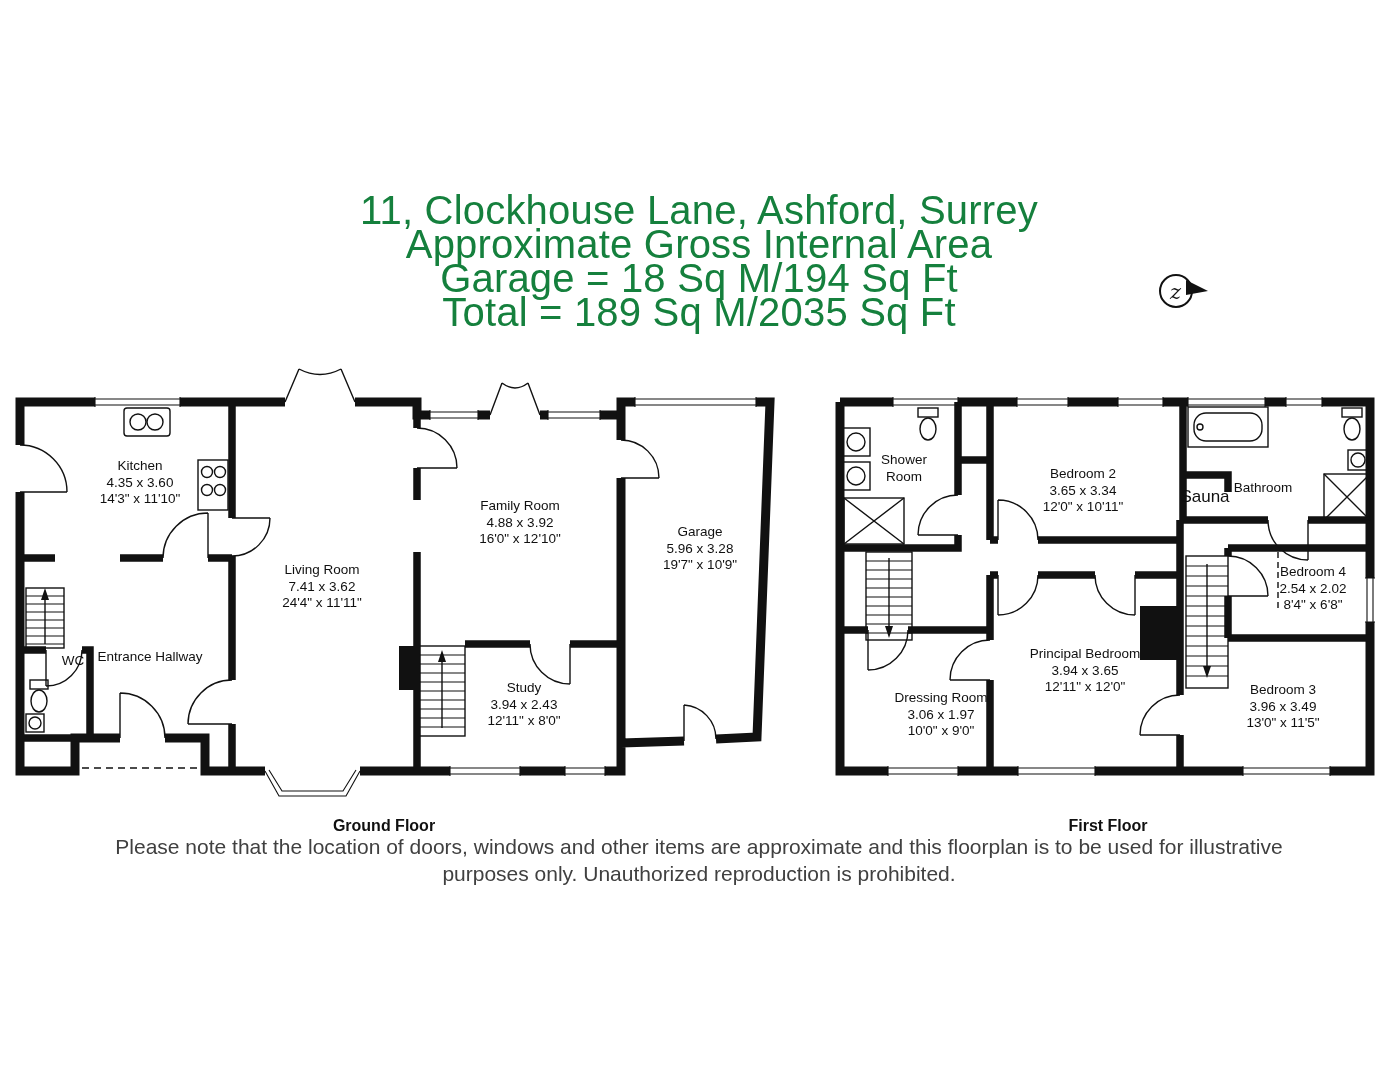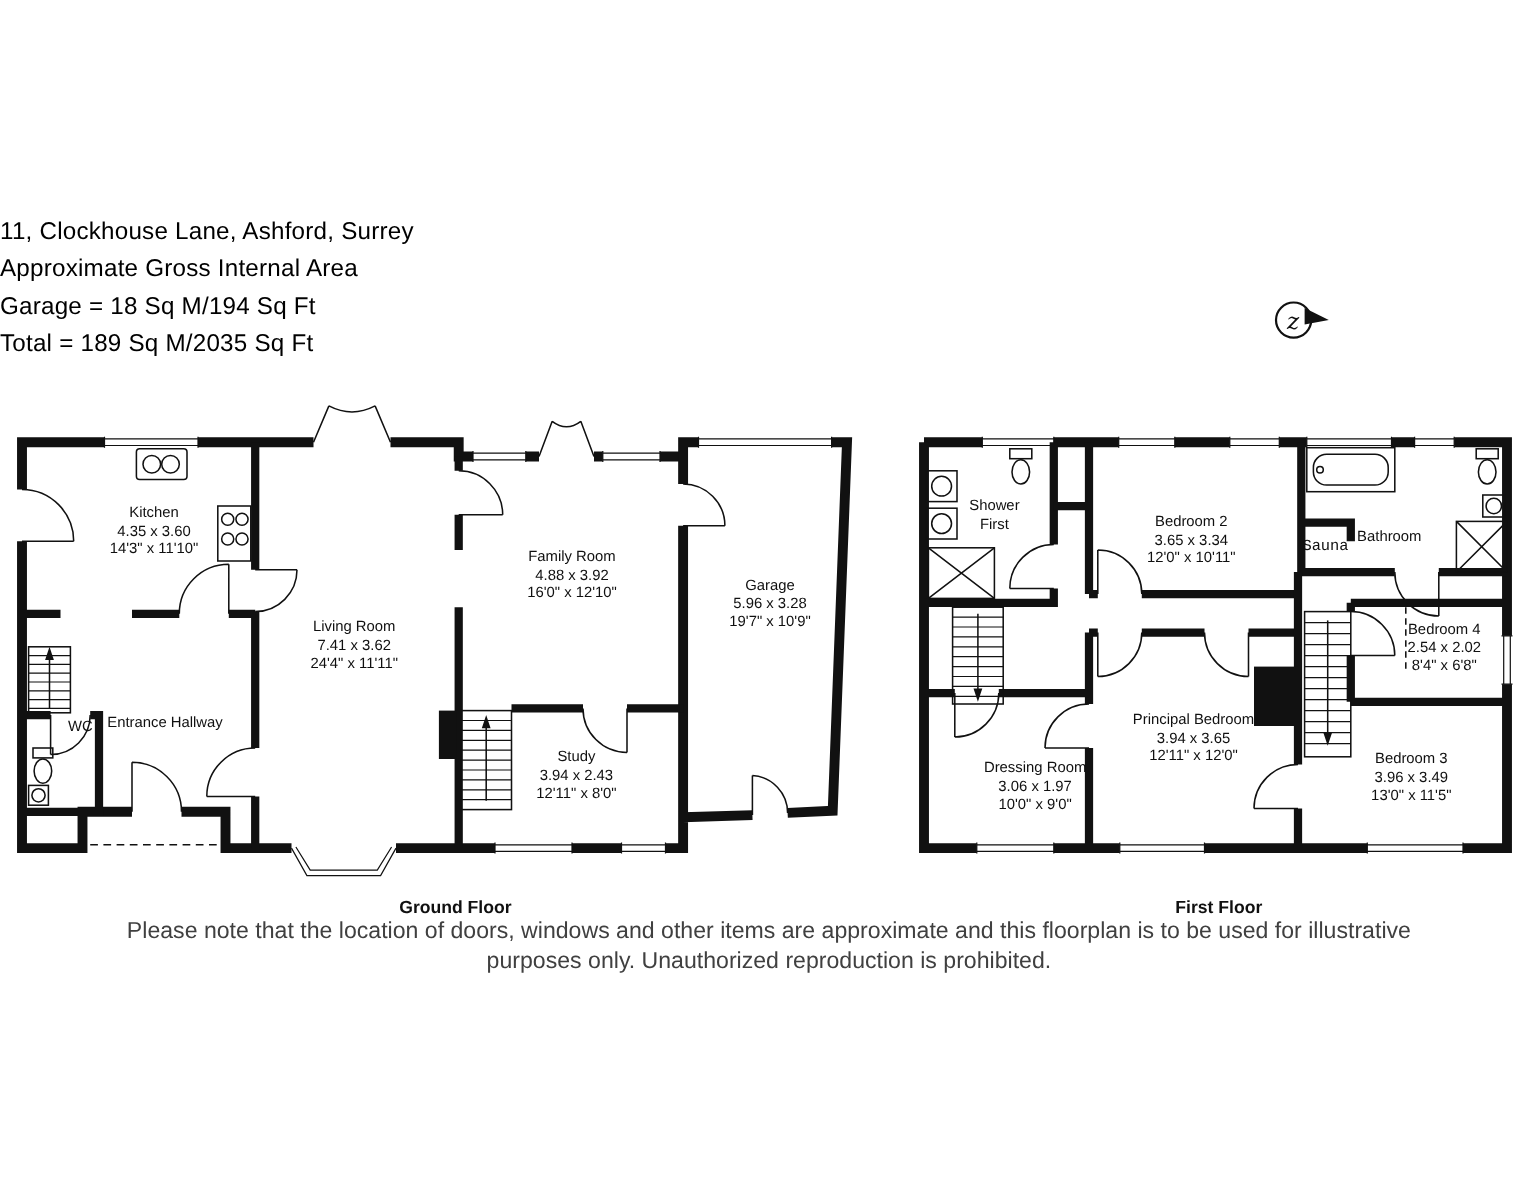--- a/index.html
+++ b/index.html
@@ -7,27 +7,27 @@
   body {
     background:#ffffff;
     font-family:"Liberation Sans", sans-serif;
     color:#1c1c1c;
     position:relative;
     overflow:hidden;
   }
   .canvas { position:absolute; left:0; top:0; width:1398px; height:1080px; background:#fff; }
   .plan-svg { position:absolute; left:0; top:0; }
 
-  .header { position:absolute; top:193px; left:0; width:100%; text-align:left;
-            font-size:22px; line-height:34px; color:#000000; letter-spacing:0.2px; }
+  .header { position:absolute; top:193px; left:0; width:100%; text-align:center;
+            font-size:40px; line-height:34px; color:#15803d; letter-spacing:0.2px; }
 
   .room-label { position:absolute; transform:translateX(-50%); text-align:center;
                 font-size:13.5px; line-height:16.5px; color:#101010; white-space:nowrap; z-index:5; }
   .room-label.wrap { white-space:normal; width:64px; }
-  .room-label.small { font-size:14px;font-family:Liberation Mono, monospace; }
+  .room-label.small { font-size:17px; }
 
   .floor-label { position:absolute; transform:translateX(-50%); font-weight:bold;
                  font-size:16px; color:#101010; z-index:5; }
 
   .footer { position:absolute; top:833px; left:0; width:100%; text-align:center;
             font-size:21px; line-height:27px; color:#404040; }
 
   
   .w9 { fill:none; stroke:#111; stroke-width:9; stroke-linejoin:miter; }
   .w7 { fill:none; stroke:#111; stroke-width:7.5; stroke-linejoin:miter; }
@@ -247,24 +247,24 @@
     <div>Study</div>
     <div>3.94 x 2.43</div>
     <div>12'11" x 8'0"</div>
   </div>
   <div class="room-label" style="left:150px; top:649px;">
     <div>Entrance Hallway</div>
   </div>
   <div class="room-label" style="left:56px; top:653px;padding-left:34px;">
     <div>WC</div>
   </div>
-  <div class="floor-label" style="left:384px; top:817px;margin-left:30px;">Ground Floor</div>
+  <div class="floor-label" style="left:384px; top:817px;">Ground Floor</div>
 
   <div class="room-label wrap" style="left:904px; top:452px;">
-    <div>Shower First</div>
+    <div>Shower Room</div>
   </div>
   <div class="room-label" style="left:1083px; top:466px;">
     <div>Bedroom 2</div>
     <div>3.65 x 3.34</div>
     <div>12'0" x 10'11"</div>
   </div>
   <div class="room-label" style="left:1263px; top:480px;">
     <div>Bathroom</div>
   </div>
   <div class="room-label small" style="left:1205px; top:489px;">

